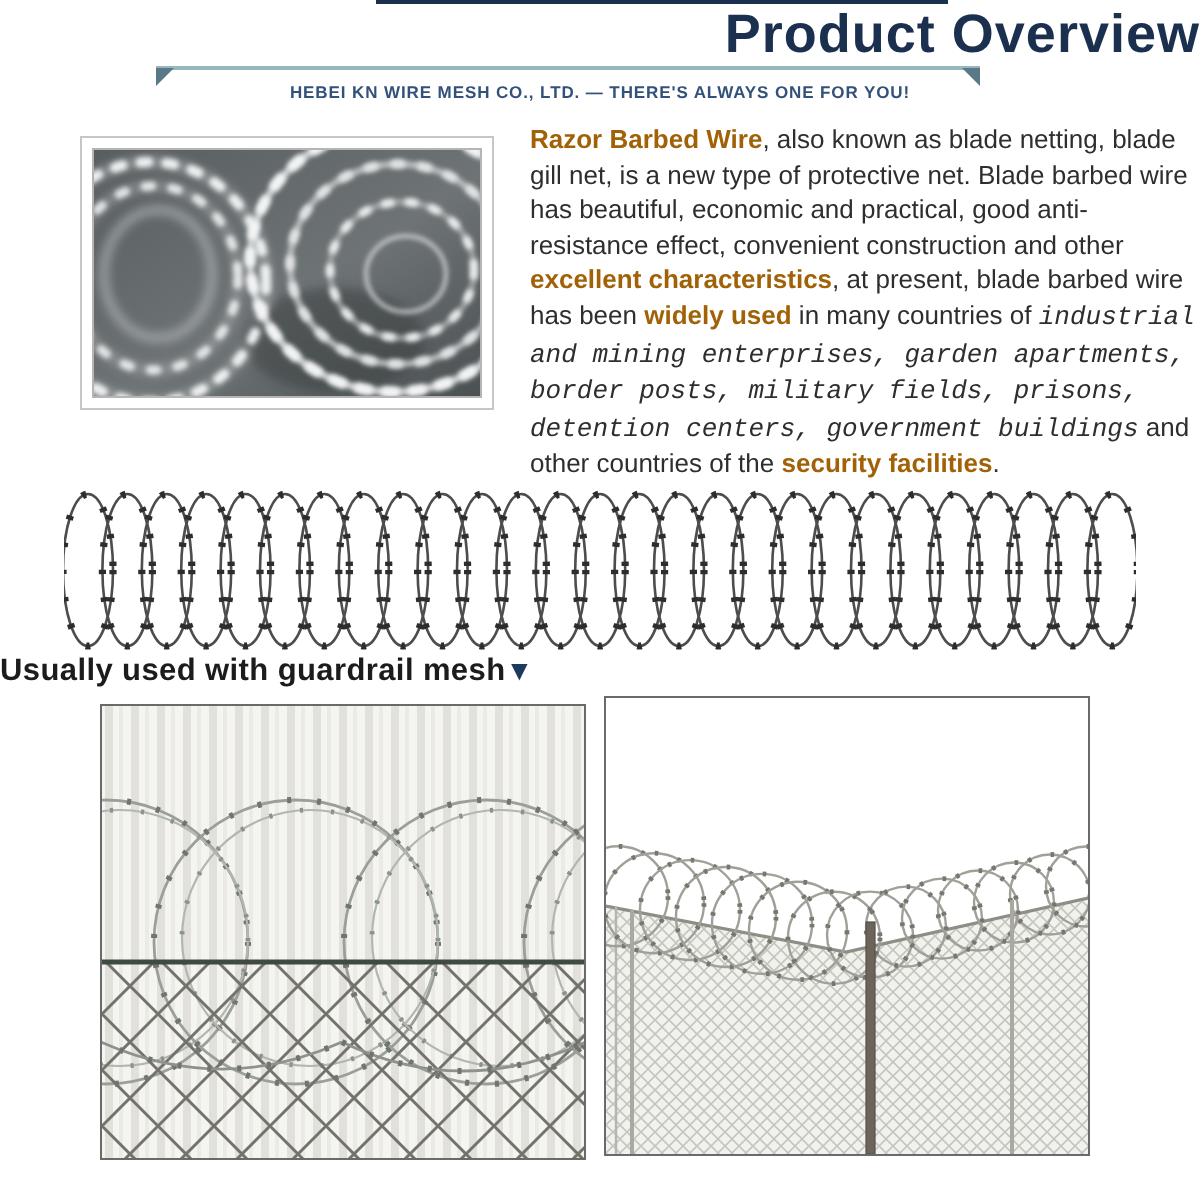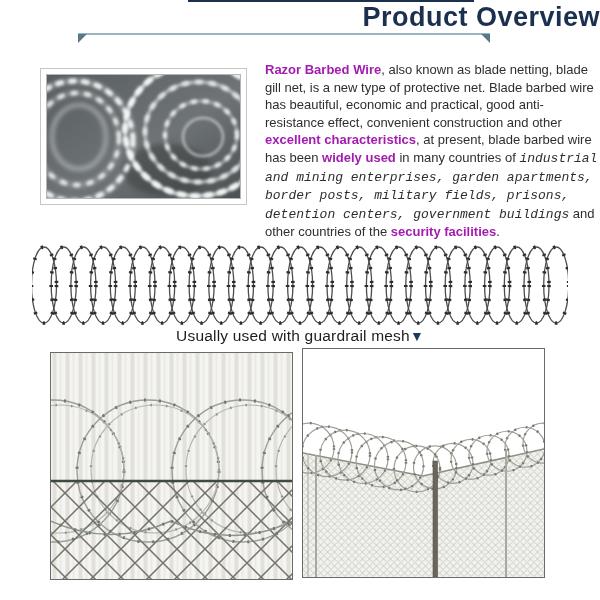--- a/index.html
+++ b/index.html
@@ -19,33 +19,33 @@
   .rule-accent.right{left:481px;}
   .subtitle{position:absolute;left:0;top:41px;width:100%;text-align:center;
         font-size:8.5px;font-weight:bold;letter-spacing:.45px;color:#33517a;}
 
   
   .photo-frame{position:absolute;left:40px;top:68px;width:207px;height:137px;
         box-sizing:border-box;border:1px solid #c6c6c6;background:#fff;padding:5px;}
   .photo-frame svg{display:block;width:100%;height:100%;border:1px solid #b5b5b5;box-sizing:border-box;}
   .intro-text{position:absolute;left:265px;top:61px;width:334px;
         font-size:13px;line-height:17.6px;color:var(--ink);}
-  .intro-text .bold{font-weight:bold;color:#a21caf;text-align:center;}
+  .intro-text .bold{font-weight:bold;color:#a16207;text-align:center;}
   .intro-text .italic{font-style:italic;font-family:Liberation Mono, monospace;}
 
   .caption{position:absolute;left:40px;top:217px;display:flex;align-items:center;}
   .caption-bar{width:6px;height:14px;background:var(--accent);margin-right:10px;}
   .caption-text{font-size:15.5px;font-weight:800;color:#121c2b;letter-spacing:.2px;}
 
   
   .coil-strip{position:absolute;left:32px;top:243px;width:536px;height:84px;}
 
   
-  .guardrail-note{position:absolute;left:0;top:327px;width:100%;text-align:center;
-        font-size:15.5px;font-weight:400;color:#1c1c1c;letter-spacing:.2px;}
+  .guardrail-note{position:absolute;left:0;top:327px;width:100%;
+        font-size:15.5px;font-weight:700;color:#1c1c1c;letter-spacing:.2px;}
   .guardrail-note .tri{color:#1c3a5e;font-size:14px;}
 
   
   .fence-img{position:absolute;box-sizing:border-box;border:1px solid #6a6a6a;background:#fff;}
   .fence-img.left{left:50px;top:352px;width:243px;height:228px;}
   .fence-img.right{left:302px;top:348px;width:243px;height:230px;}
   .fence-img svg{display:block;width:100%;height:100%;}
 </style>
 </head>
 <body>
@@ -54,20 +54,21 @@
 
   <div class="top-line"></div>
   <div class="page-title">Product Overview</div>
   <div class="title-rule"></div>
   <svg class="rule-accent left" viewBox="0 0 9 9">
     <polygon points="0,0 9,0 0,9" fill="#5b7886"></polygon>
   </svg>
   <svg class="rule-accent right" viewBox="0 0 9 9">
     <polygon points="0,0 9,0 9,9" fill="#5b7886"></polygon>
   </svg>
+  <div class="subtitle">HEBEI KN WIRE MESH CO., LTD. — THERE'S ALWAYS ONE FOR YOU!</div>
 
   <div class="photo-frame">
     <svg viewBox="0 0 193 123" preserveAspectRatio="none">
       <defs>
         <linearGradient id="pbg" x1="0" y1="0" x2="1" y2="1">
           <stop offset="0" stop-color="#585d60"></stop>
             <stop offset=".55" stop-color="#6e7376"></stop>
             <stop offset="1" stop-color="#4b5053"></stop>
         </linearGradient>
         <filter id="blur1">

